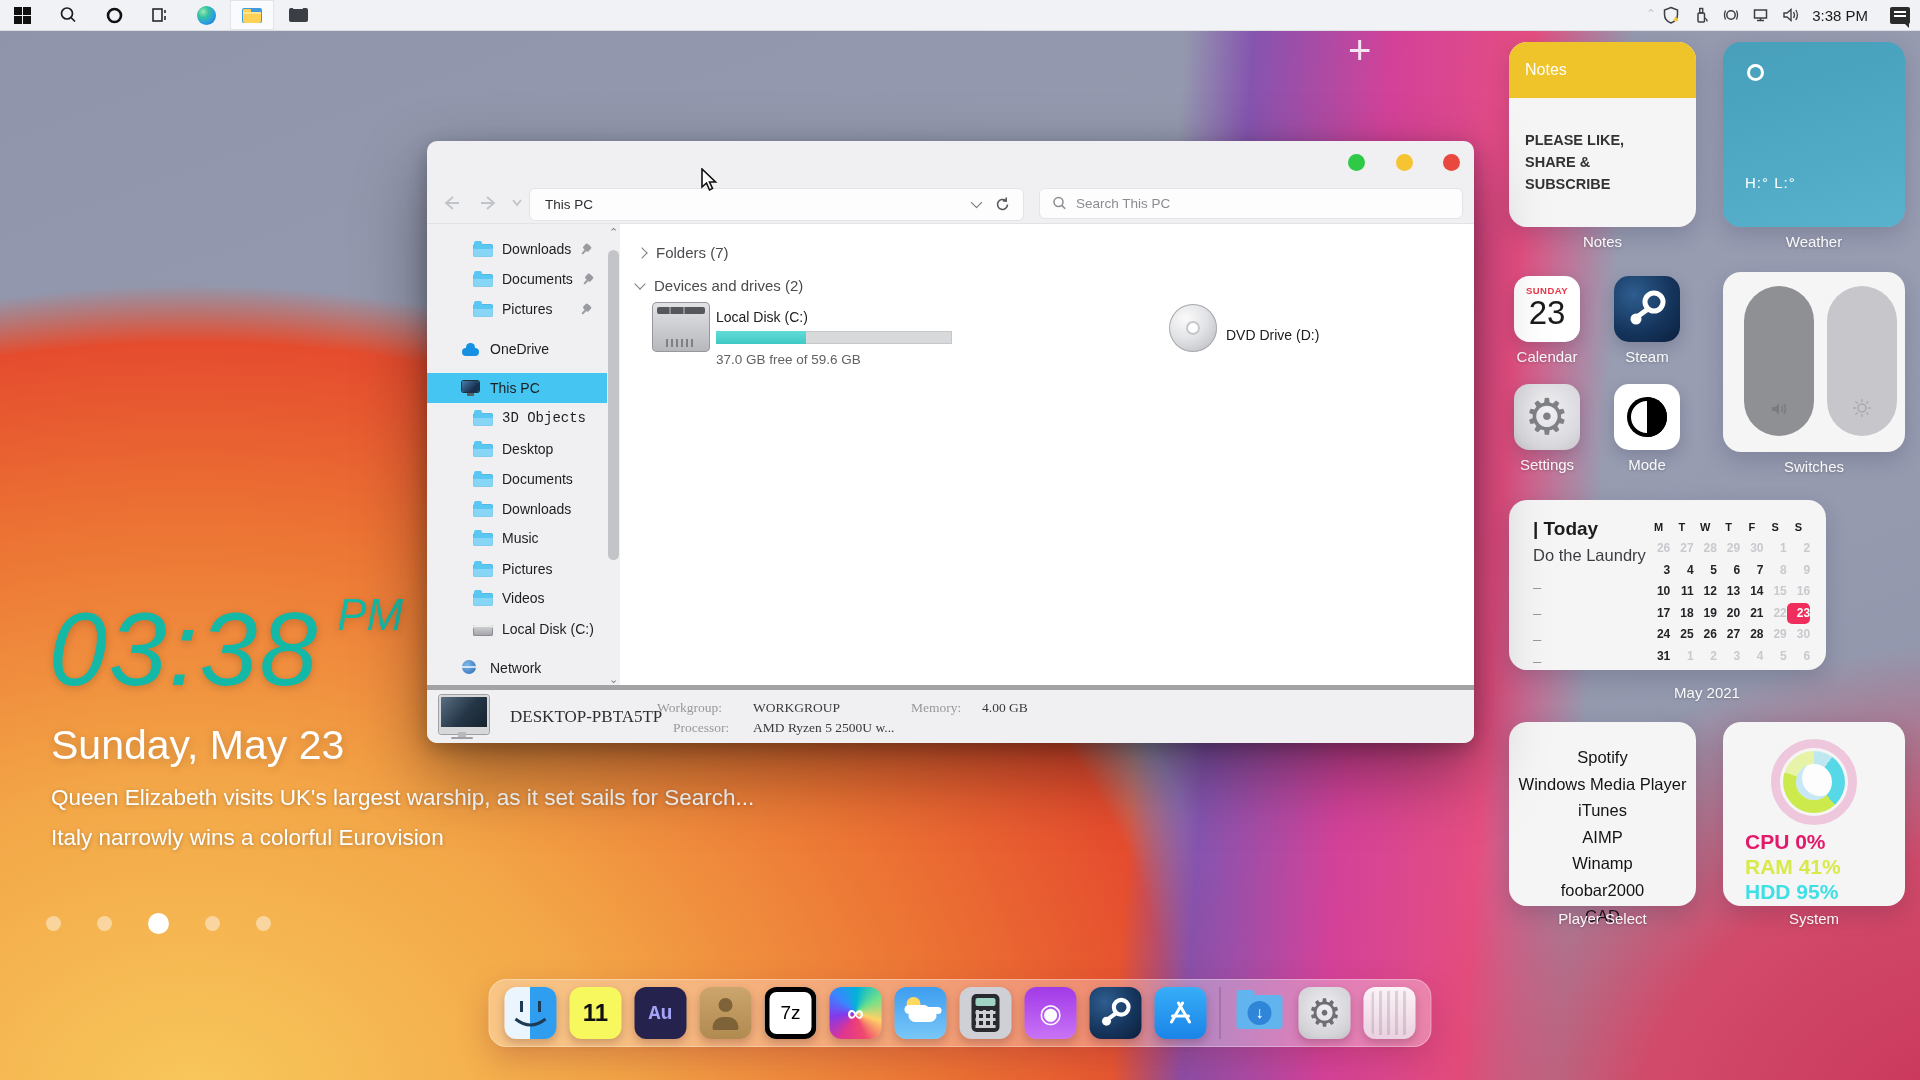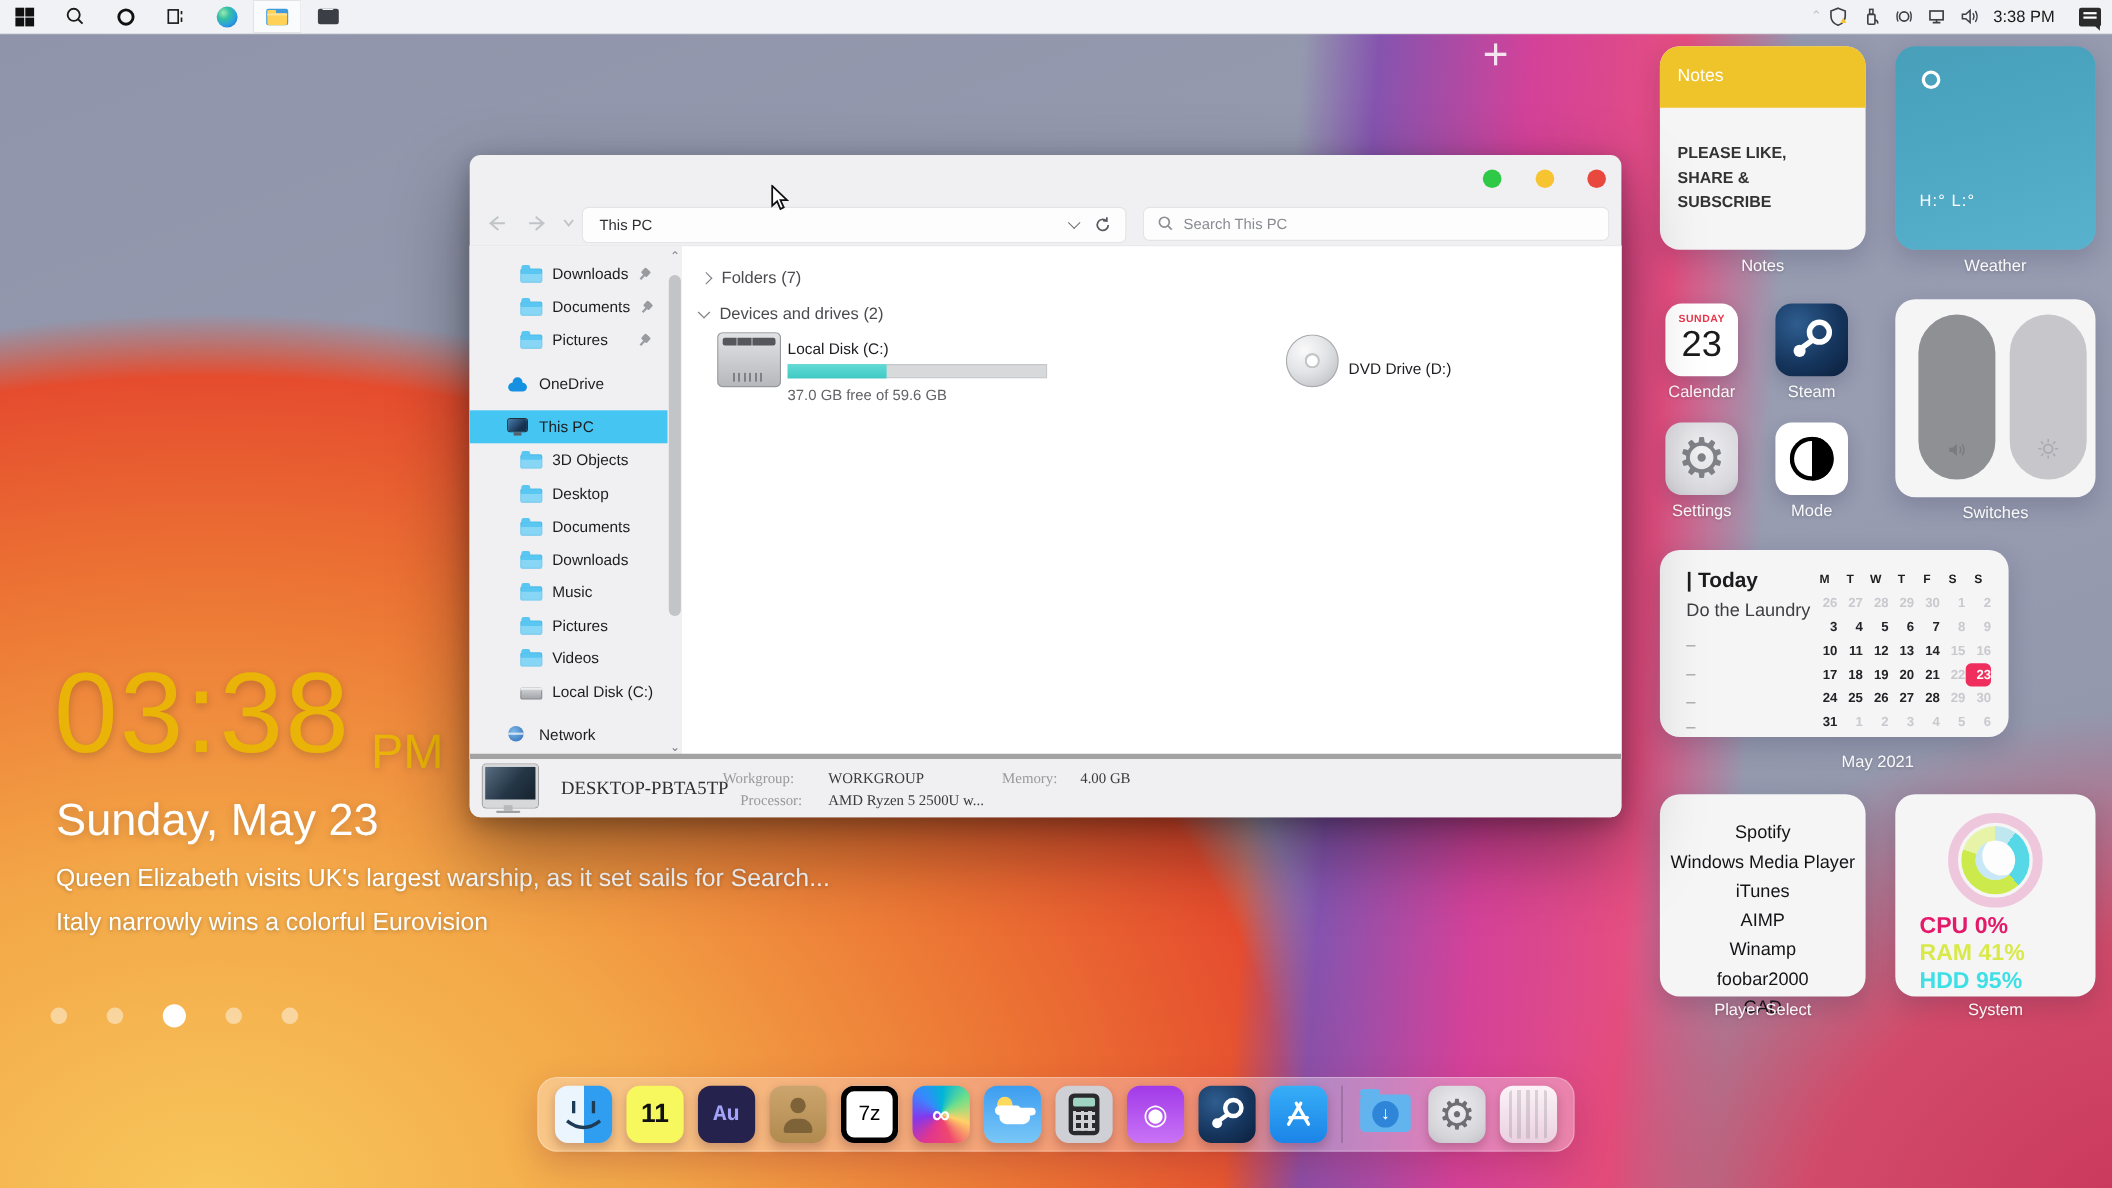--- a/index.html
+++ b/index.html
@@ -134,21 +134,21 @@
   .c-dim{color:#c9c9ce;}
   .c-norm{color:#242428;}
   .c-today{background:#f02e5d;color:#fff;border-radius:5px;}
   .player-list{position:absolute;left:0;right:0;top:22px;text-align:center;font-size:16.5px;font-weight:500;color:#141416;line-height:26.5px;}
   .gauge-wrap{position:absolute;left:48px;top:17px;width:86px;height:86px;border-radius:50%;border:9px solid #efc7dd;box-sizing:border-box;}
   .gauge{position:absolute;inset:3px;border-radius:50%;background:conic-gradient(#bfe7f0 0 10%,#56d8e6 10% 38%,#cdea4d 38% 80%,#e7f4a8 80% 100%);}
   .gauge::after{content:"";position:absolute;inset:13px;border-radius:50%;background:#fdfdfd;box-shadow:inset 6px -4px 0 rgba(135,205,240,.45);}
   .sys-line{position:absolute;left:22px;font-size:21px;font-weight:700;}
 
   
-  .big-clock{position:absolute;left:49px;top:590px;color:#eab308;display:flex;align-items:flex-end;text-shadow:0 2px 8px rgba(0,0,0,.18);}
+  .big-clock{position:absolute;left:49px;top:590px;color:#14b8a6;display:flex;align-items:flex-start;text-shadow:0 2px 8px rgba(0,0,0,.18);font-style:italic;}
   .bc-time{font-size:104px;font-weight:300;letter-spacing:2px;}
   .bc-ampm{font-size:44px;font-weight:300;margin-left:18px;}
   .big-date{position:absolute;left:51px;top:722px;color:#fff;font-size:41px;font-weight:300;text-shadow:0 2px 8px rgba(0,0,0,.18);}
   .news{position:absolute;left:51px;top:778px;color:#fff;font-size:22.5px;line-height:40px;text-shadow:0 1px 4px rgba(0,0,0,.28);}
   .dots{position:absolute;left:46px;top:908px;height:30px;display:flex;align-items:center;gap:36px;}
   .dot{width:15px;height:15px;border-radius:50%;background:rgba(255,255,255,.45);}
   .dot.active{width:21px;height:21px;background:#fff;}
 
   
   .dock{position:absolute;left:50%;transform:translateX(-50%);bottom:33px;height:66px;display:flex;align-items:center;gap:13px;
@@ -330,21 +330,21 @@
               <span class="pin"></span>
             </div>
             <div class="sb-row" style="top: 110px;">
               <span class="sbi cloud"></span>
               <span class="sbl">OneDrive</span>
             </div>
             <div class="sb-row sel" style="top: 149px;">
               <span class="sbi pc"></span>
               <span class="sbl">This PC</span>
             </div>
-            <div class="sb-row ind" style="top: 179px;">
+            <div class="sb-row ind" style="top: 179px; font-family: Liberation Mono, monospace;">
               <span class="sbi folder"></span>
               <span class="sbl">3D Objects</span>
             </div>
             <div class="sb-row ind" style="top: 210px;">
               <span class="sbi folder"></span>
               <span class="sbl">Desktop</span>
             </div>
             <div class="sb-row ind" style="top: 240px;">
               <span class="sbi folder"></span>
               <span class="sbl">Documents</span>

